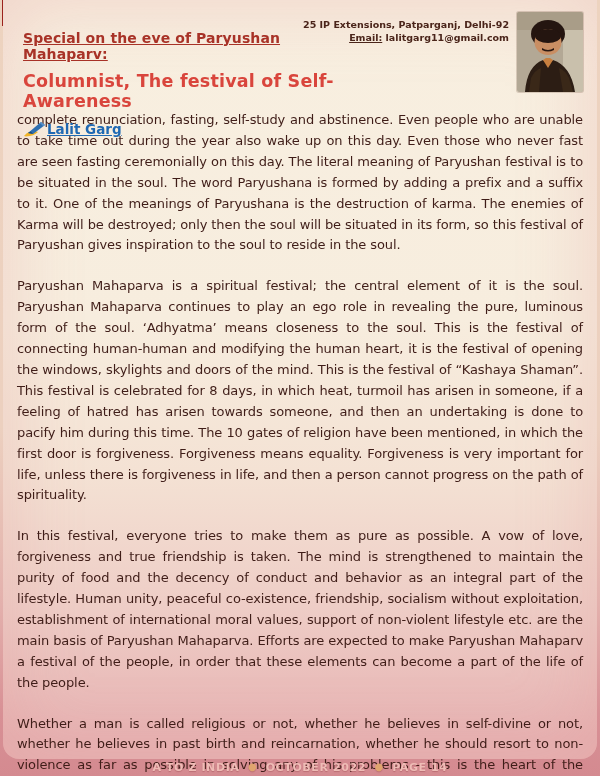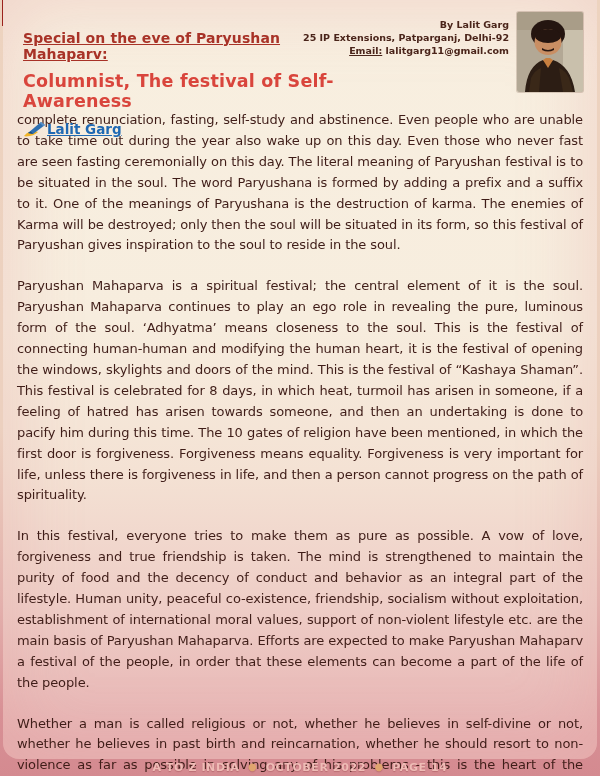--- a/index.html
+++ b/index.html
@@ -108,21 +108,20 @@
               <path d="M5,13 L8,11.6 L10,14 Z" fill="#1a4a7e"></path>
               <path d="M18,2 L22,5 L20.5,6.2 L16.8,3.1 Z" fill="#5b92c9"></path>
             </svg>
           </span>
           <span class="author-link">Lalit Garg</span>
         </div>
       </div>
 
       <div class="header-right">
         <div class="author-info">
-          <div>By Lalit Garg</div>
           <div>25 IP Extensions, Patparganj, Delhi-92</div>
           <div>
             <span class="u">Email:</span>
             <span>lalitgarg11@gmail.com</span>
           </div>
         </div>
         <div class="author-photo">
           <svg viewBox="0 0 66 80" width="66" height="80">
             <rect x="0" y="0" width="66" height="80" fill="#b3a895"></rect>
             <rect x="46" y="0" width="20" height="80" fill="#c9c0ac"></rect>

